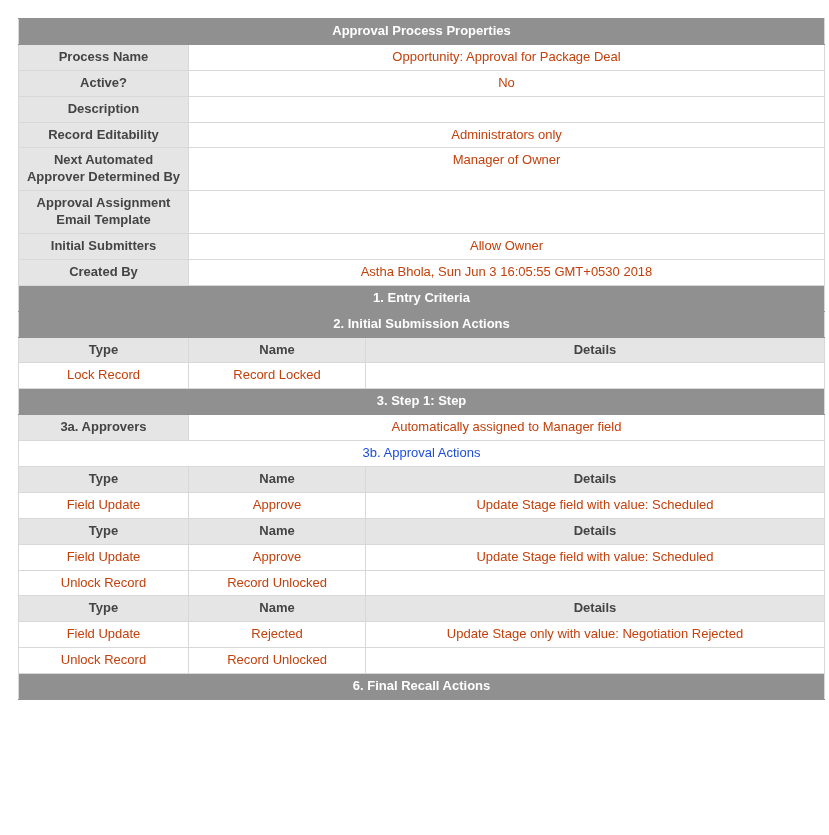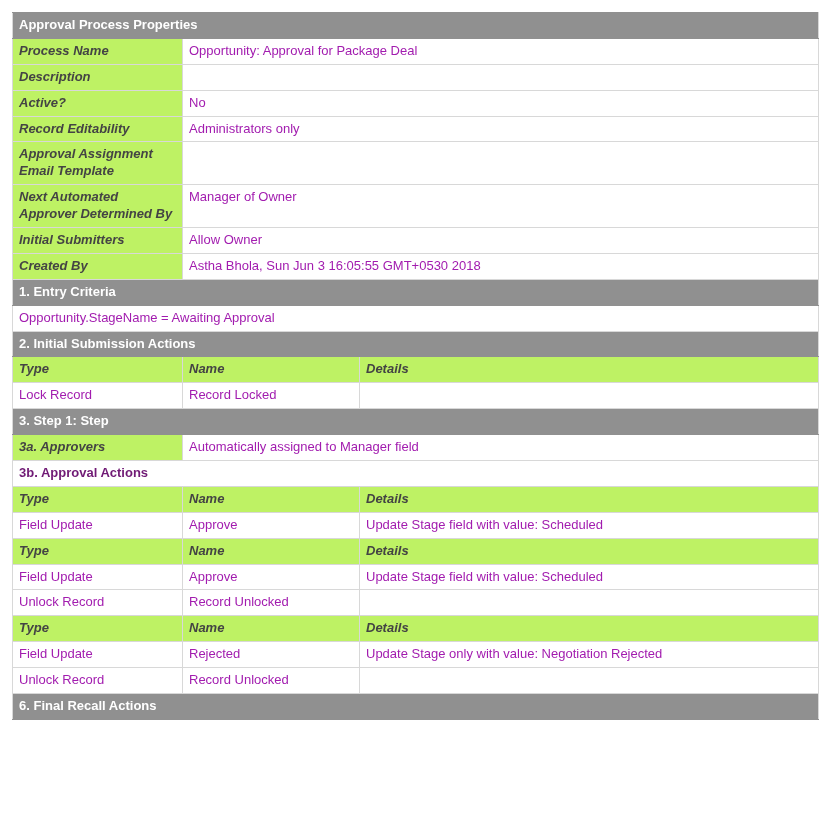--- a/index.html
+++ b/index.html
@@ -8,21 +8,22 @@
     background: #ffffff;
     font-family: "Liberation Sans", sans-serif;
     font-size: 13px;
     color: #4c4c4c;
   }
   .page {
     width: 829px;
     height: 835px;
     background: #ffffff;
     box-sizing: border-box;
-    padding: 12px;
+    padding: 18px;
+    text-align: center;
   }
   table.approval {
     width: 806px;
     border-collapse: collapse;
     table-layout: fixed;
   }
   table.approval td {
     border: 1px solid #d8d8d8;
     padding: 4px 6px;
     vertical-align: top;
@@ -34,35 +35,34 @@
     background: #909090;
     color: #ffffff;
     font-weight: bold;
     border-color: #909090;
     border-left-color: #d8d8d8;
     border-right-color: #d8d8d8;
     padding: 4px 6px;
   }
   
   td.lbl, td.th {
-    background: #bef264;
+    background: #e5e5e5;
     font-weight: bold;
     color: #444444;
-    font-style: italic;
   }
   
   td.val {
     background: #ffffff;
-    color: #a21caf;
+    color: #c2410c;
   }
   
   td.subhead {
     background: #ffffff;
-    font-weight: bold;
-    color: #701a75;
+    font-weight: normal;
+    color: #1d4ed8;
   }
   
   tr.single td { height: 16px; }
 </style>
 </head>
 <body>
 
 <div class="page">
   <table class="approval">
     <colgroup>
@@ -73,53 +73,50 @@
 
     <tbody>
         <tr class="bar">
       <td colspan="3">Approval Process Properties</td>
     </tr>
     <tr class="single">
       <td class="lbl">Process Name</td>
       <td class="val" colspan="2">Opportunity: Approval for Package Deal</td>
     </tr>
     <tr class="single">
+      <td class="lbl">Active?</td>
+      <td class="val" colspan="2">No</td>
+    </tr>
+    <tr class="single">
       <td class="lbl">Description</td>
       <td class="val" colspan="2"></td>
-    </tr>
-    <tr class="single">
-      <td class="lbl">Active?</td>
-      <td class="val" colspan="2">No</td>
     </tr>
     <tr class="single">
       <td class="lbl">Record Editability</td>
       <td class="val" colspan="2">Administrators only</td>
     </tr>
     <tr>
+      <td class="lbl">Next Automated Approver Determined By</td>
+      <td class="val" colspan="2">Manager of Owner</td>
+    </tr>
+    <tr>
       <td class="lbl">Approval Assignment Email Template</td>
       <td class="val" colspan="2"></td>
-    </tr>
-    <tr>
-      <td class="lbl">Next Automated Approver Determined By</td>
-      <td class="val" colspan="2">Manager of Owner</td>
     </tr>
     <tr class="single">
       <td class="lbl">Initial Submitters</td>
       <td class="val" colspan="2">Allow Owner</td>
     </tr>
     <tr class="single">
       <td class="lbl">Created By</td>
       <td class="val" colspan="2">Astha Bhola, Sun Jun 3 16:05:55 GMT+0530 2018</td>
     </tr>
 
     <tr class="bar">
       <td colspan="3">1. Entry Criteria</td>
-    </tr>
-    <tr class="single">
-      <td class="val" colspan="3">Opportunity.StageName = Awaiting Approval</td>
     </tr>
 
     <tr class="bar">
       <td colspan="3">2. Initial Submission Actions</td>
     </tr>
     <tr class="single">
       <td class="th">Type</td>
       <td class="th">Name</td>
       <td class="th">Details</td>
     </tr>

